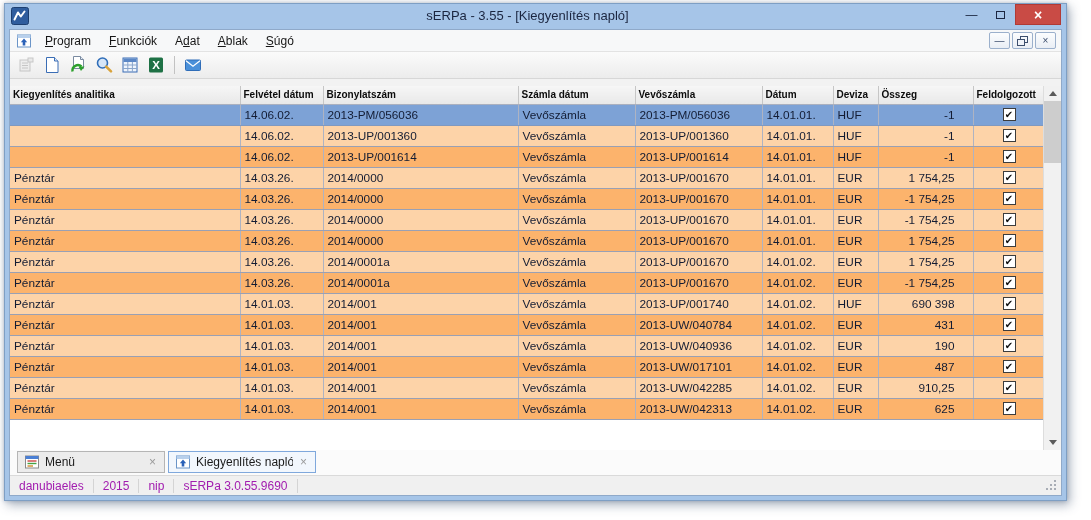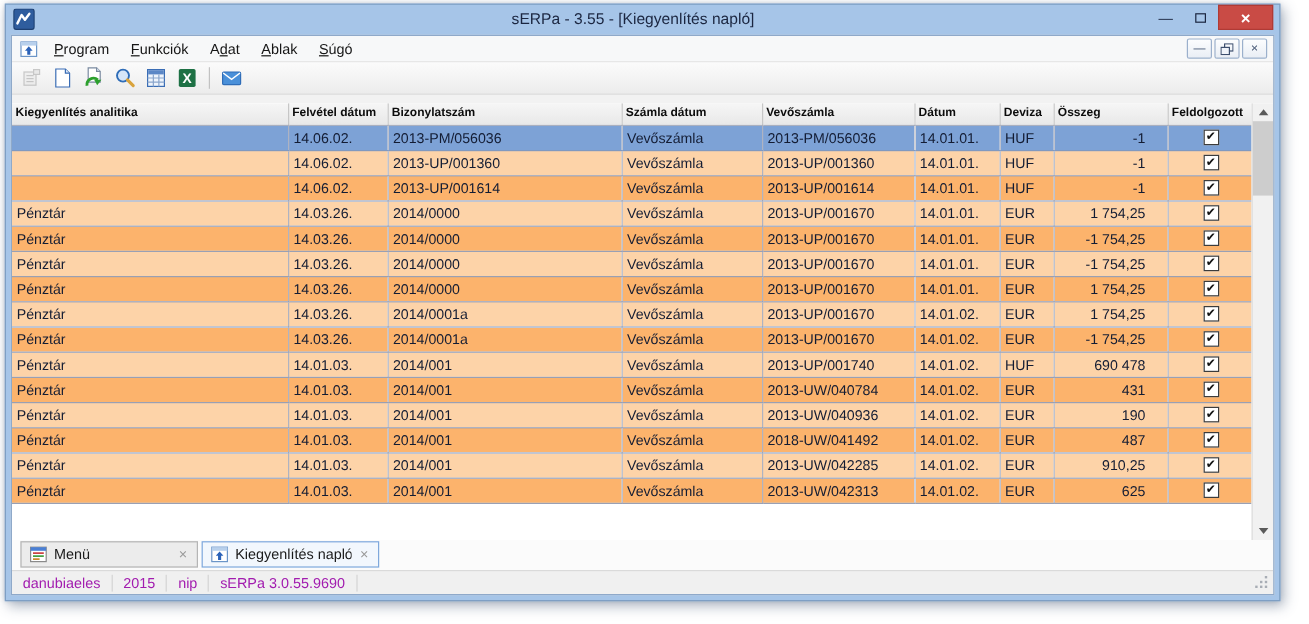--- a/index.html
+++ b/index.html
@@ -451,21 +451,21 @@
                 </td>
                 <td>2014/001</td>
                 <td>Vevőszámla</td>
                 <td>2013-UP/001740</td>
                 <td>
                   <div class="dcell">
                     <span>14.01.02.</span>
                   </div>
                 </td>
                 <td>HUF</td>
-                <td class="num">690 478</td>
+                <td class="num">690 398</td>
                 <td class="cb">
                   <div class="cbx">✔</div>
                 </td>
               </tr>
               <tr class="dk">
                 <td>Pénztár</td>
                 <td>
                   <div class="dcell">
                     <span>14.01.03.</span>
                   </div>
@@ -507,21 +507,21 @@
               </tr>
               <tr class="dk">
                 <td>Pénztár</td>
                 <td>
                   <div class="dcell">
                     <span>14.01.03.</span>
                   </div>
                 </td>
                 <td>2014/001</td>
                 <td>Vevőszámla</td>
-                <td>2018-UW/041492</td>
+                <td>2013-UW/017101</td>
                 <td>
                   <div class="dcell">
                     <span>14.01.02.</span>
                   </div>
                 </td>
                 <td>EUR</td>
                 <td class="num">487</td>
                 <td class="cb">
                   <div class="cbx">✔</div>
                 </td>

